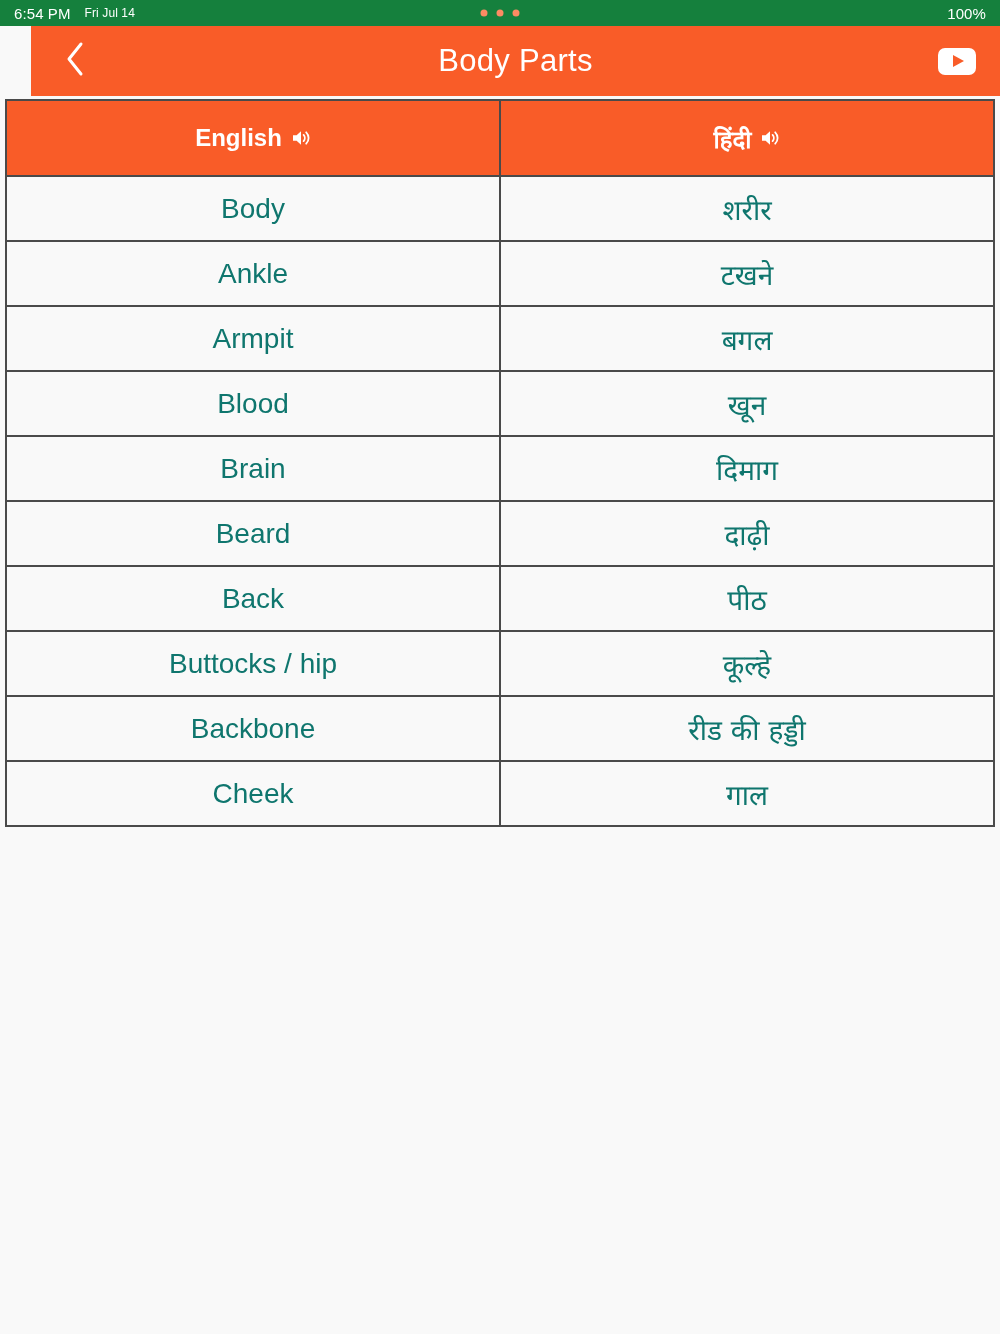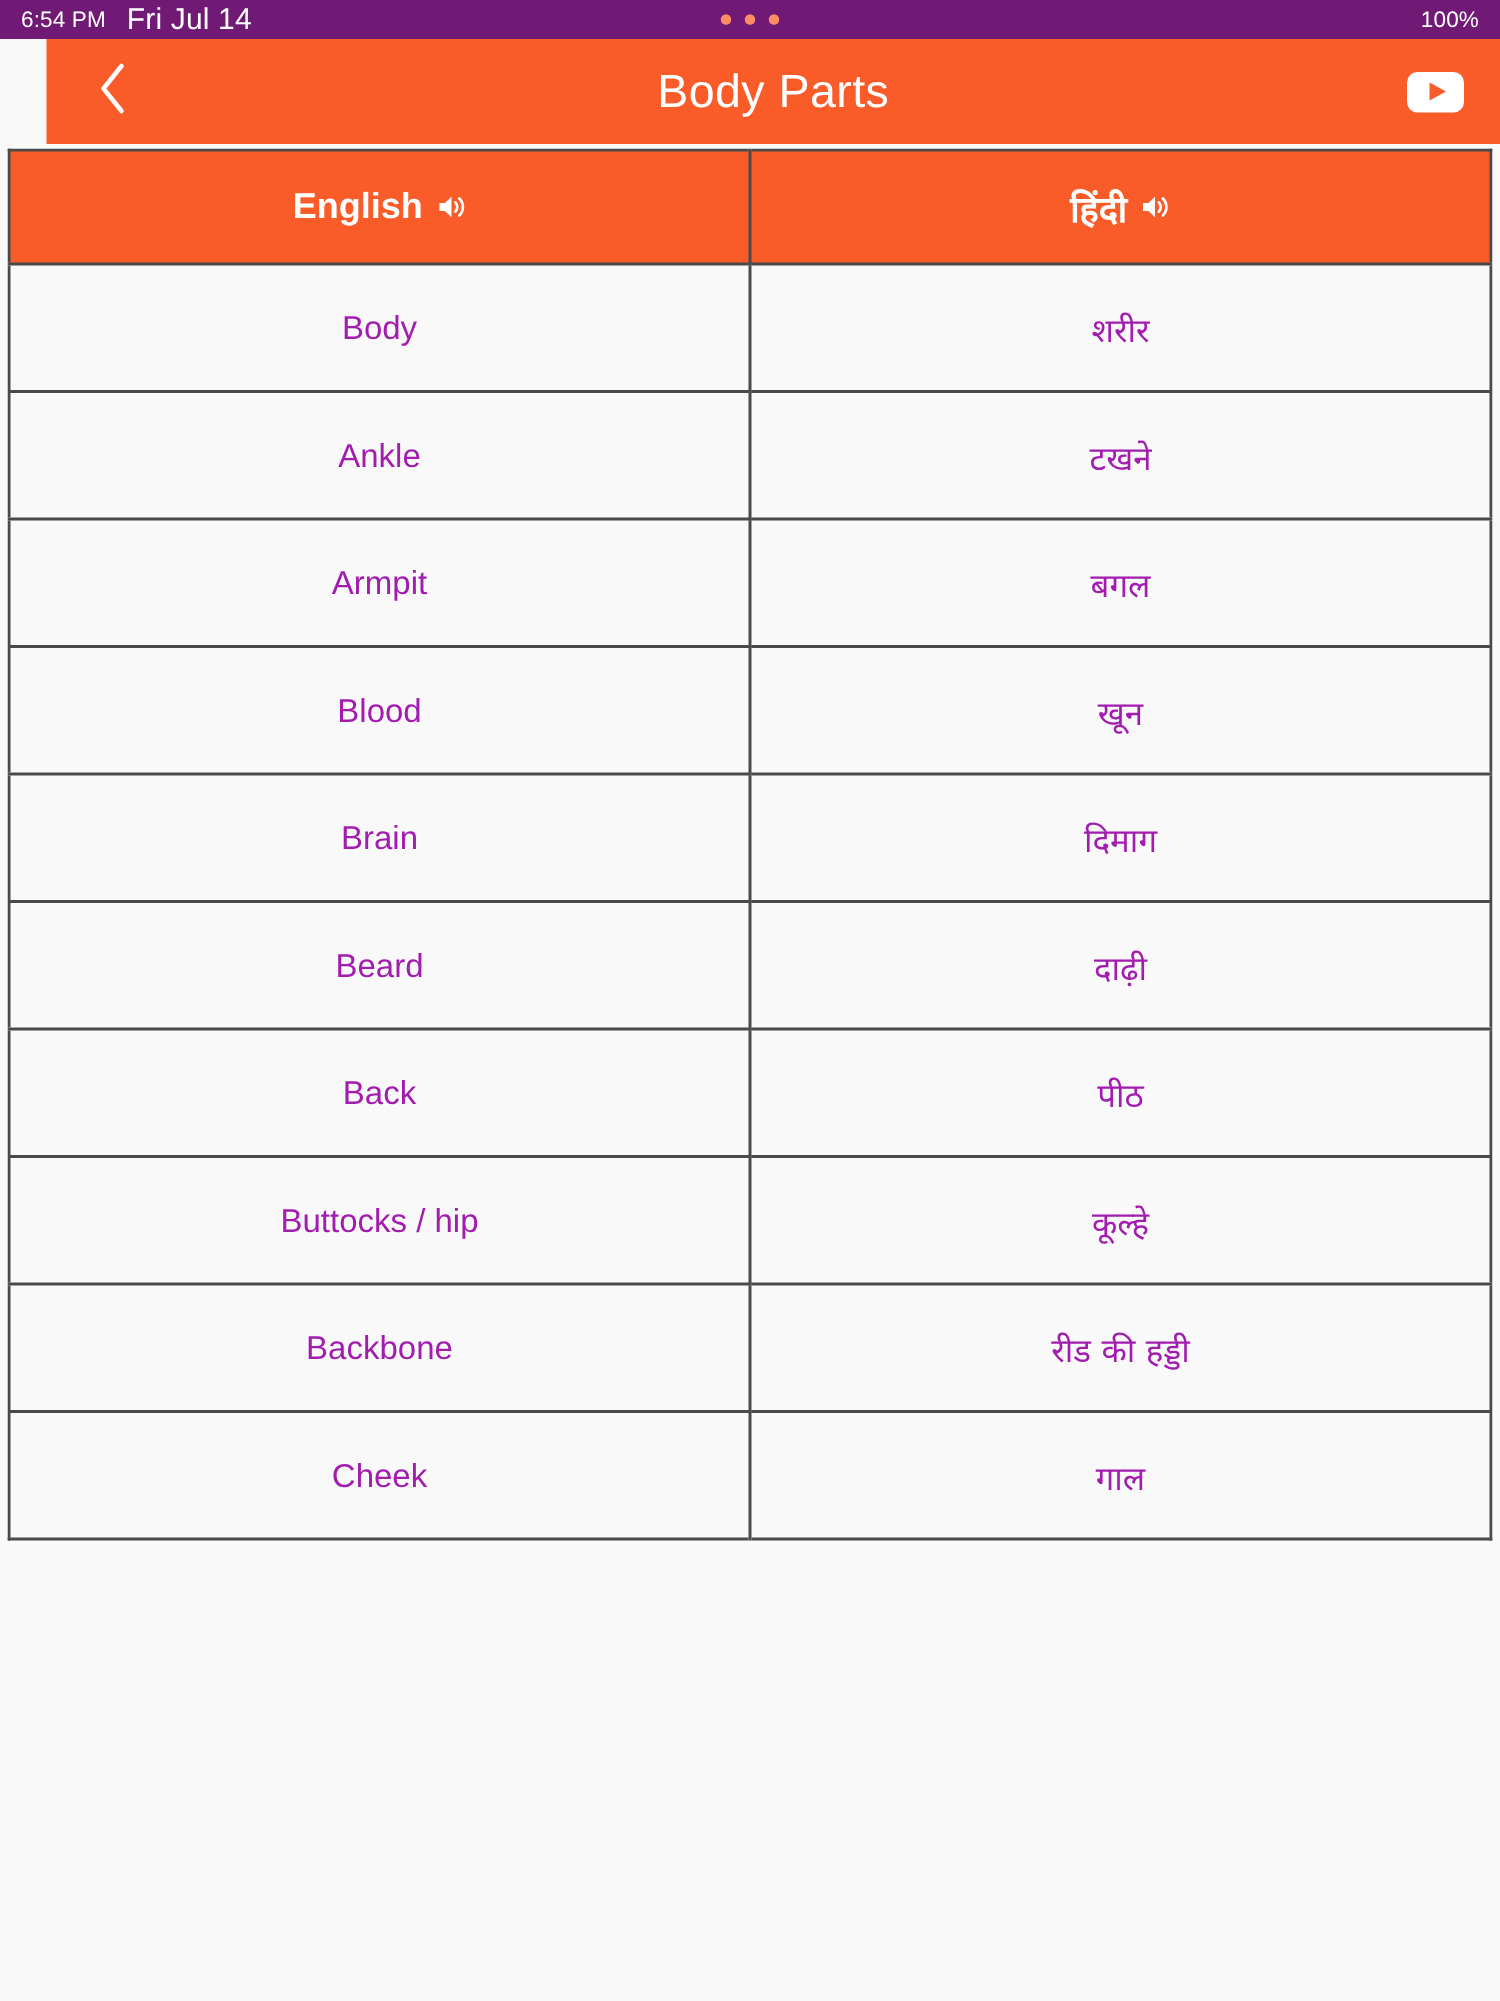--- a/index.html
+++ b/index.html
@@ -14,31 +14,31 @@
     font-family: "Liberation Sans", "DejaVu Sans", sans-serif;
     background: #f9f9f9;
     color: #3c3c3c;
     -webkit-font-smoothing: antialiased;
   }
 
   
   .status-bar {
     position: relative;
     height: 26px;
-    background: #701a75;
+    background: #15803d;
     display: flex;
     align-items: center;
     padding: 0 14px;
     color: #ffffff;
     font-size: 15px;
     letter-spacing: 0.1px;
   }
   .status-left { display: flex; align-items: center; gap: 14px; white-space: nowrap; }
   .status-time { font-size: 15px; }
-  .status-date { font-size: 20px; }
+  .status-date { font-size: 12px; }
 
   .status-dots {
     position: absolute;
     left: 50%;
     top: 50%;
     transform: translate(-50%, -50%);
     display: flex;
     gap: 9px;
   }
   .status-dots i {
@@ -151,24 +151,24 @@
   .vocab-table th:last-child { border-right: none; }
   .th-inner {
     display: flex;
     align-items: center;
     justify-content: center;
     gap: 9px;
   }
   .speaker-icon { display: block; width: 20px; height: 18px; }
 
   .vocab-table td {
-    height: 85px;
-    font-size: 22px;
+    height: 65px;
+    font-size: 28px;
     font-weight: 400;
-    color: #a21caf;
+    color: #0f766e;
     text-align: center;
     vertical-align: middle;
     border-right: 2px solid #4a4a4a;
     border-bottom: 2px solid #4a4a4a;
     padding: 0;
     background: #f9f9f9;
   }
   .vocab-table td:last-child { border-right: none; }
   .vocab-table tr:last-child td { border-bottom: none; }
   .hindi { font-family: "DejaVu Sans", "Liberation Sans", sans-serif; font-size: 22px; }

